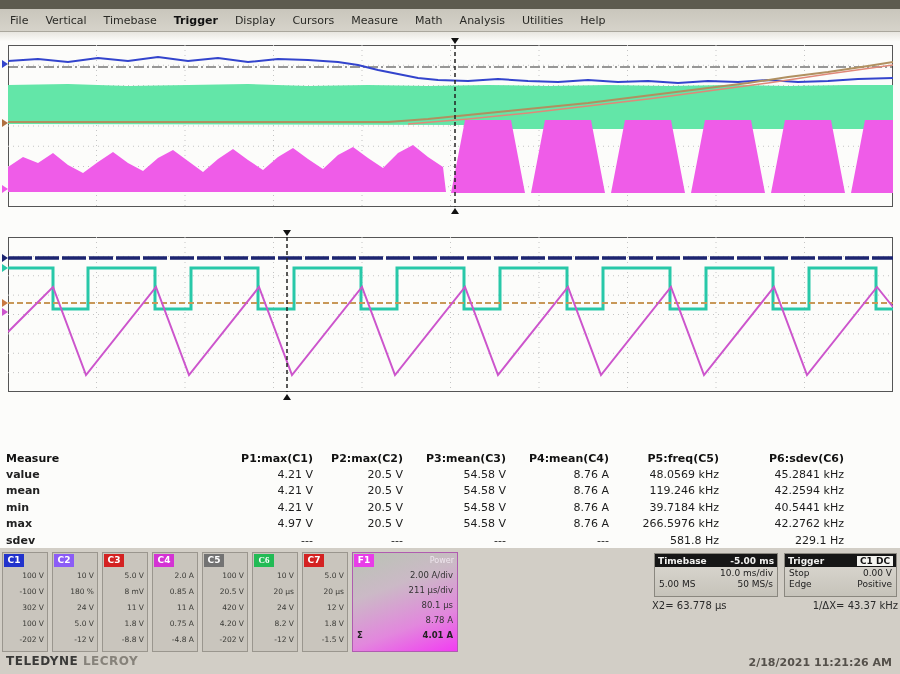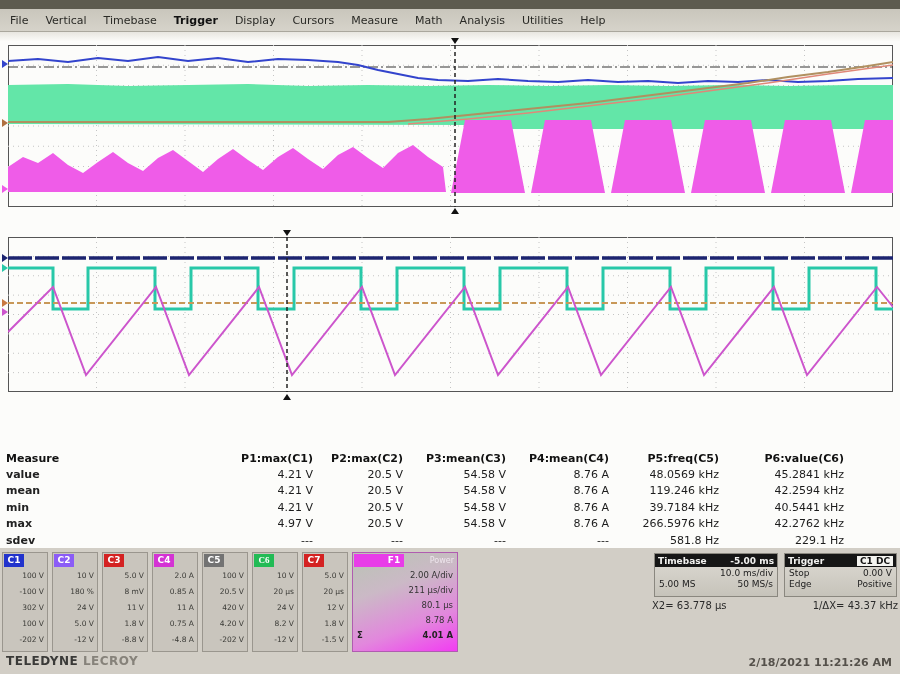--- a/index.html
+++ b/index.html
@@ -153,21 +153,21 @@
   <div class="tri tri-up" style="left:283px;top:352px;"></div>
 
   <div class="measure" id="measure-table">
       <div class="mrow header">
         <div class="cell label">Measure</div>
         <div class="cell">P1:max(C1)</div>
         <div class="cell">P2:max(C2)</div>
         <div class="cell">P3:mean(C3)</div>
         <div class="cell">P4:mean(C4)</div>
         <div class="cell">P5:freq(C5)</div>
-        <div class="cell">P6:value(C6)</div>
+        <div class="cell">P6:sdev(C6)</div>
       </div>
       <div class="mrow">
         <div class="cell label">value</div>
         <div class="cell">4.21 V</div>
         <div class="cell">20.5 V</div>
         <div class="cell">54.58 V</div>
         <div class="cell">8.76 A</div>
         <div class="cell">48.0569 kHz</div>
         <div class="cell">45.2841 kHz</div>
       </div>
@@ -283,21 +283,21 @@
         <div class="chrow">5.0 V</div>
         <div class="chrow">20 µs</div>
         <div class="chrow">12 V</div>
         <div class="chrow">1.8 V</div>
         <div class="chrow">-1.5 V</div>
       </div>
     </div>
 
   <div class="mathbox">
     <div class="mathhead">
-      <div class="chbadge" style="background:#e83ce8;padding-left:30px;">F1</div>
+      <div class="chbadge" style="background:#e83ce8;">F1</div>
       <span class="mathtitle">Power</span>
     </div>
     <div class="mathrow">2.00 A/div</div>
     <div class="mathrow">211 µs/div</div>
     <div class="mathrow">80.1 µs</div>
     <div class="mathrow">8.78 A</div>
     <div class="mathfoot">
       <span>Σ</span>
       <span>4.01 A</span>
     </div>

